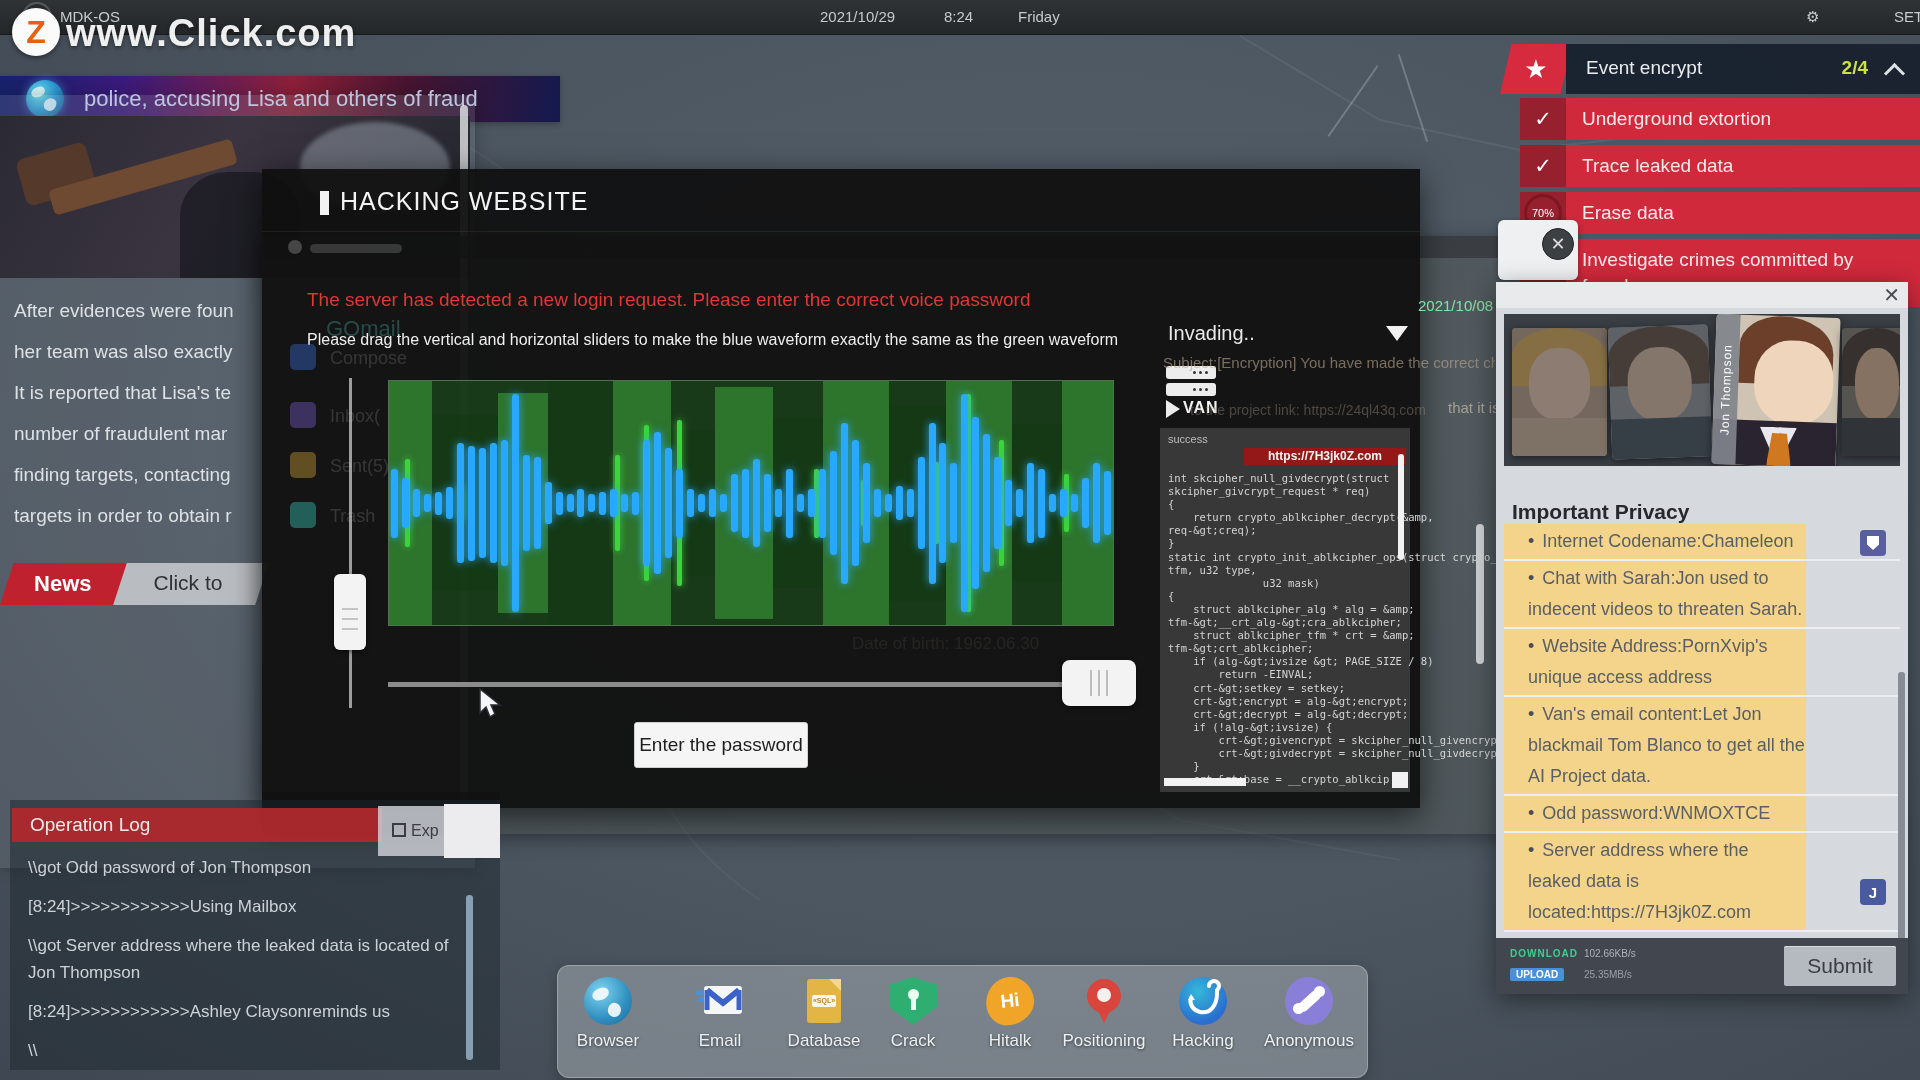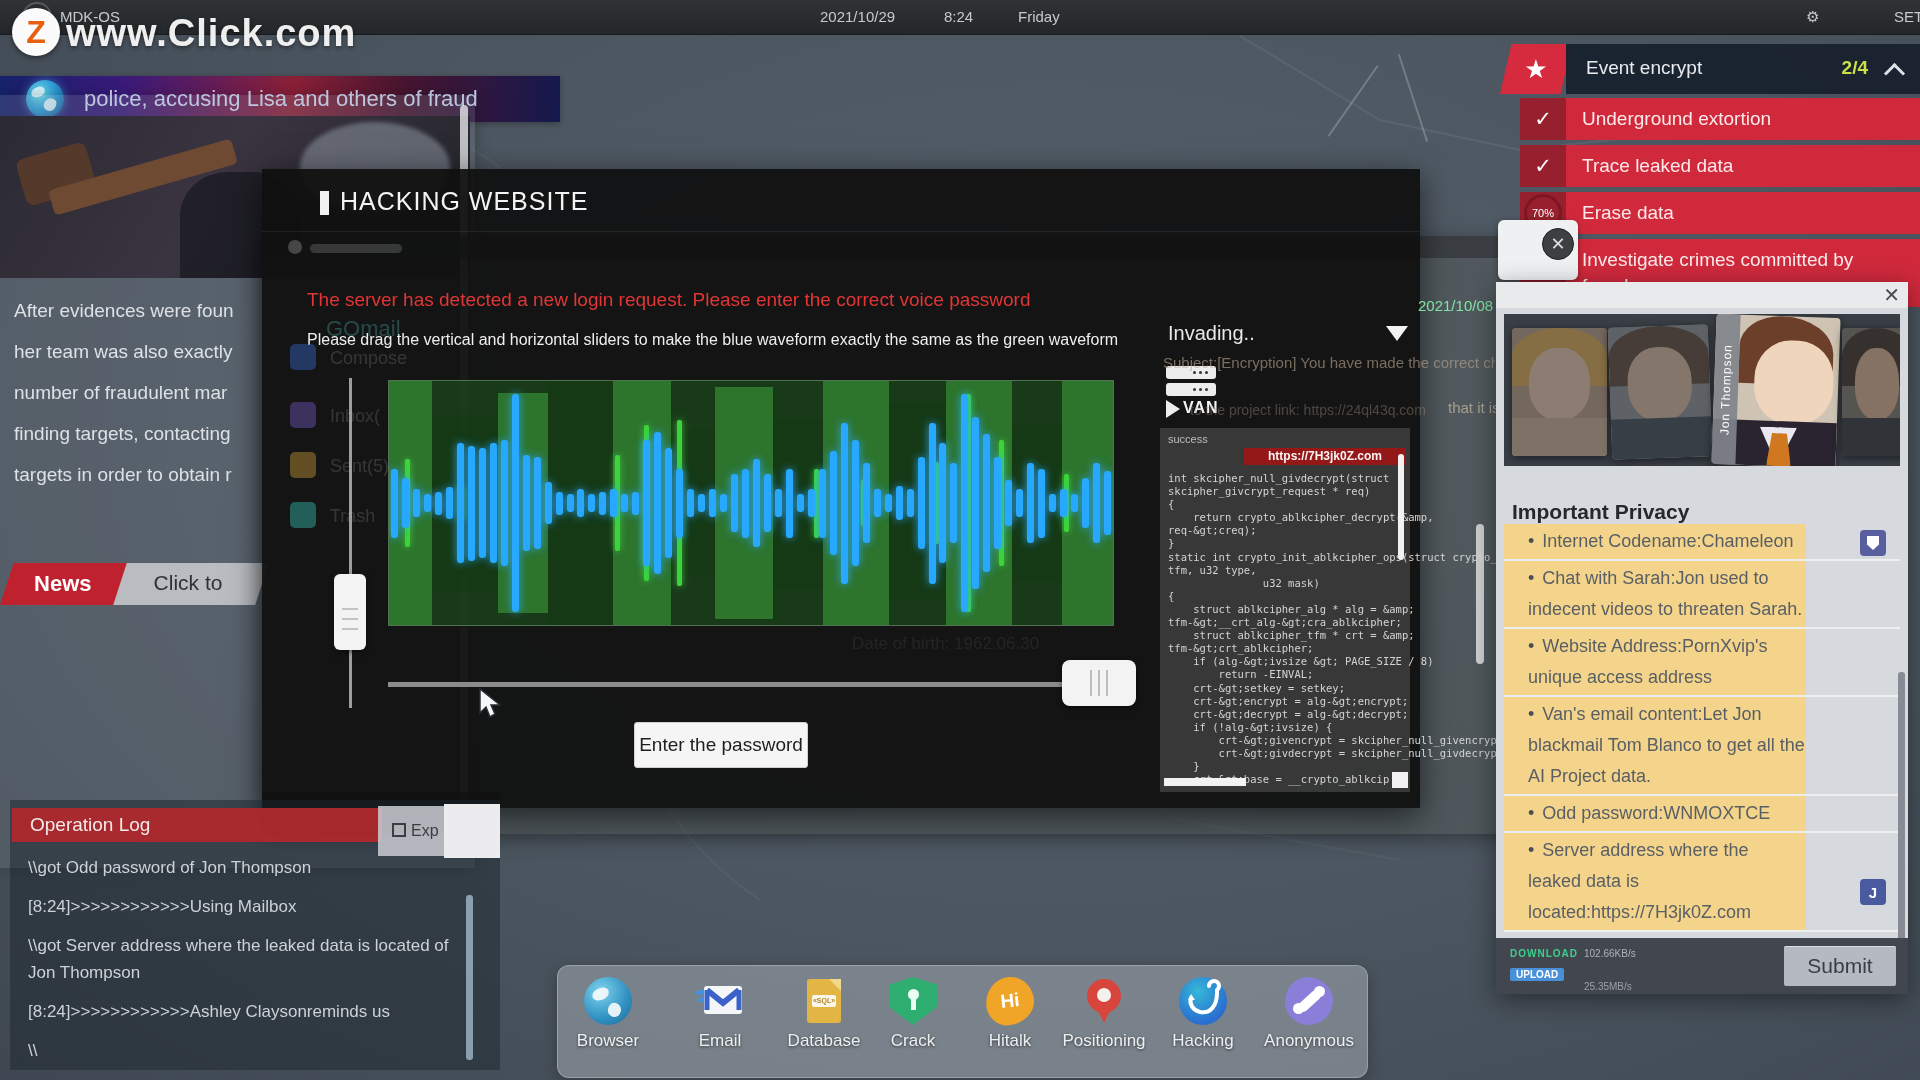--- a/index.html
+++ b/index.html
@@ -177,21 +177,21 @@
   .pico.shield{background:#585e9e;}
   .pico.shield i{width:12px;height:14px;background:#fff;
     clip-path:polygon(0 0,100% 0,100% 60%,50% 100%,0 60%);}
   .pico.hook{background:#4a5a9e;color:#fff;font-weight:bold;font-size:15px;}
   #priv-scroll{position:absolute;right:3px;top:390px;width:7px;height:268px;background:#868b94;border-radius:3px;}
   #priv-bottom{position:absolute;left:0;top:656px;width:100%;height:56px;background:#42474f;}
   #dl-label{position:absolute;left:14px;top:10px;font-size:10px;font-weight:bold;color:#3ecf8e;letter-spacing:1px;}
   #dl-val{position:absolute;left:88px;top:10px;font-size:10px;color:#aeb3b9;}
   #ul-label{position:absolute;left:14px;top:30px;font-size:10px;font-weight:bold;color:#fff;
     background:#4a90d9;padding:1px 6px;border-radius:2px;}
-  #ul-val{position:absolute;left:88px;top:31px;font-size:10px;color:#9aa0a8;margin-top:12px;}
+  #ul-val{position:absolute;left:88px;top:31px;font-size:10px;color:#9aa0a8;}
   #submit-btn{position:absolute;right:12px;top:8px;width:112px;height:40px;background:#b5b9c0;
     border-radius:2px;color:#3a3d42;font-size:21px;display:flex;align-items:center;justify-content:center;
     box-shadow:inset 0 1px 0 rgba(255,255,255,.5);}
   
   #oplog{left:10px;top:800px;width:490px;height:270px;background:rgba(28,38,46,.5);}
   #oplog-header{position:absolute;left:2px;top:8px;width:370px;height:34px;background:rgba(178,40,44,.92);
     color:#f4e9e9;font-size:19px;line-height:34px;padding-left:18px;box-sizing:border-box;}
   #oplog-body{position:absolute;left:18px;top:54px;width:432px;font-size:17px;line-height:27px;color:#ccd2d7;}
   #oplog-body p{margin:0 0 12px 0;}
   #oplog-scroll{position:absolute;left:456px;top:95px;width:7px;height:165px;background:rgba(160,185,205,.8);border-radius:3px;}
@@ -275,20 +275,21 @@
   <div class="abs" id="article-win">
     <div class="abs" id="article-img">
       <div class="blob"></div>
         <div class="fig"></div>
       <div class="gavel-head"></div>
         <div class="gavel"></div>
     </div>
     <div class="abs" id="article-text">
         <p>After evidences were foun</p>
         <p>her team was also exactly</p>
+        <p>It is reported that Lisa's te</p>
         <p>number of fraudulent mar</p>
         <p>finding targets, contacting</p>
         <p>targets in order to obtain r</p>
       </div>
     <div class="abs" id="news-strip-red">
         <span>News</span>
       </div>
     <div class="abs" id="news-strip-gray">
         <span>Click to</span>
       </div>

